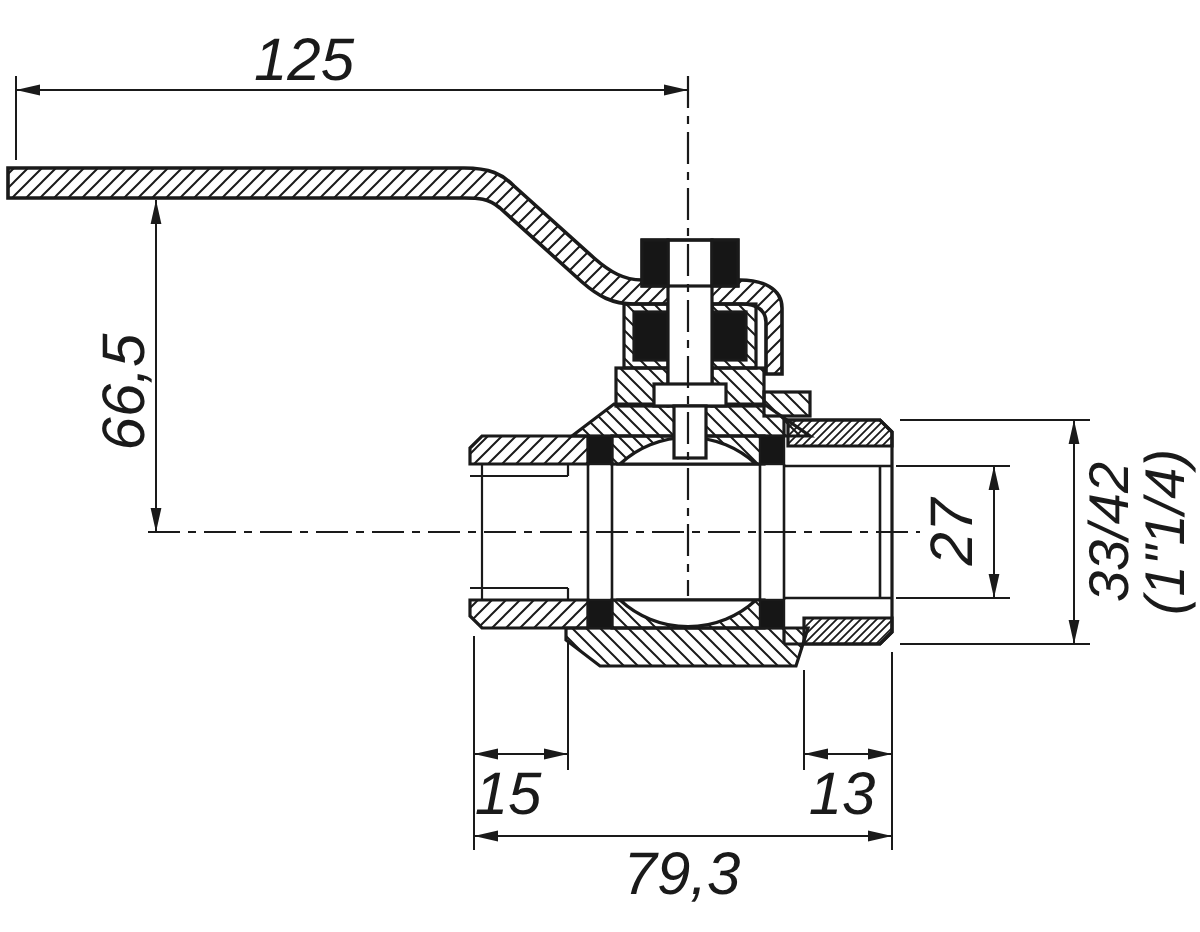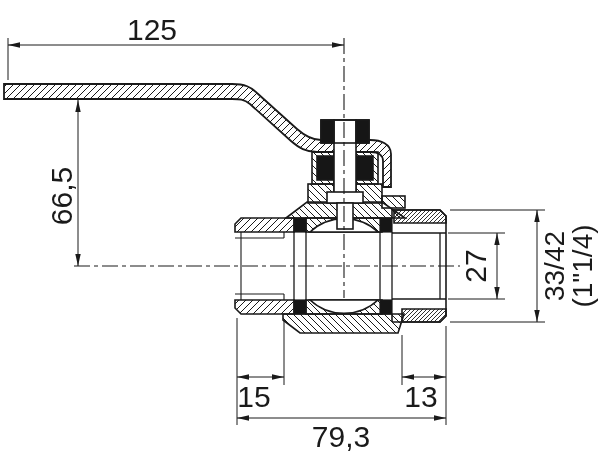--- a/index.html
+++ b/index.html
@@ -1,16 +1,16 @@
 <!DOCTYPE html>
 <html><head>
 <meta charset="utf-8">
 <style>
   html,body{margin:0;padding:0;background:#fff;}
-  .stage{width:600px;height:466px;background:#ffffff;position:relative;overflow:hidden;}
+  .stage{width:600px;height:466px;background:#ffffff;position:relative;overflow:hidden;font-style:italic;}
   svg{display:block;}
   svg text{font-family:"Liberation Sans","DejaVu Sans",sans-serif;fill:#1a1a1a;}
   .dim-label{font-size:30px;}
   .dim-label-sm{font-size:28px;}
 </style>
 </head>
 <body>
 
 <div class="stage">
 <svg width="600" height="466" viewBox="0 0 600 466">

